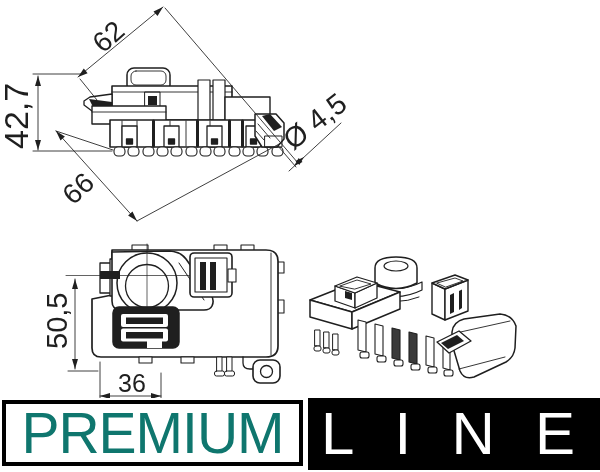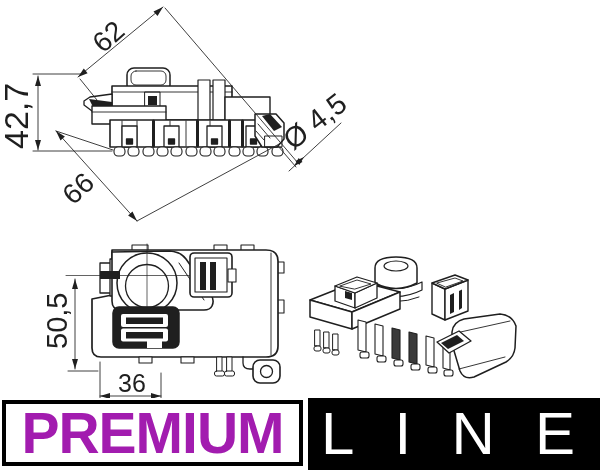--- a/index.html
+++ b/index.html
@@ -9,21 +9,21 @@
   }
   .drawing-svg{position:absolute;left:0;top:0;}
   .dim-text{fill:#1f1f1f;font-family:"Liberation Sans",sans-serif;}
   .banner{position:absolute;left:0;top:398px;width:600px;height:72px;}
   .premium-box{
     position:absolute;left:2px;top:2px;width:301px;height:66px;
     background:#ffffff;border:4px solid #000000;box-sizing:border-box;
     display:flex;align-items:center;justify-content:center;
   }
   .premium-text{
-    font-size:57px;font-weight:700;color:#a21caf;letter-spacing:-1px;
+    font-size:57px;font-weight:400;color:#0f766e;letter-spacing:-1px;
     line-height:1;white-space:nowrap;
   }
   .line-block{
     position:absolute;left:308px;top:0;width:292px;height:72px;
     background:#000000;box-sizing:border-box;
     display:flex;align-items:center;justify-content:space-between;
     padding:0 25px 0 13px;
   }
   .line-letter{
     color:#ffffff;font-size:60px;font-weight:400;line-height:1;

